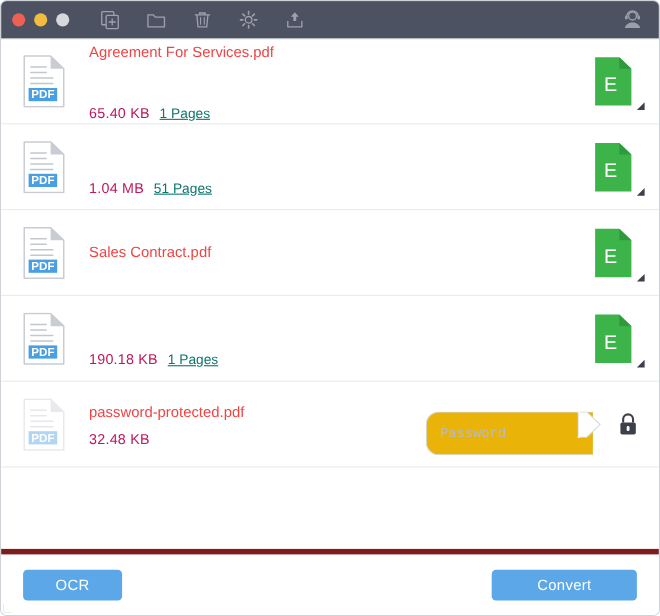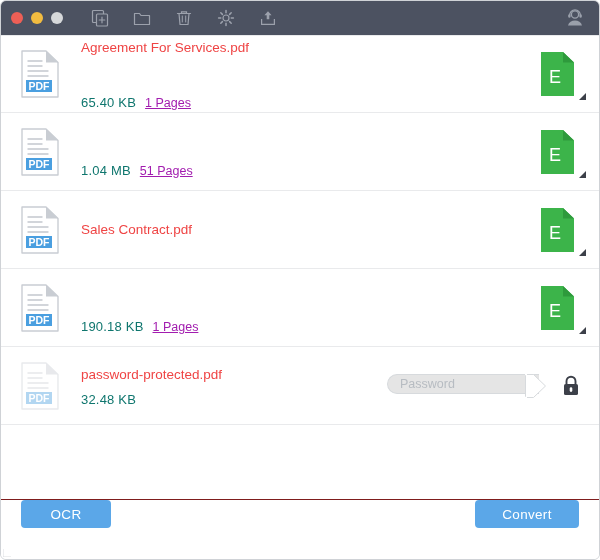--- a/index.html
+++ b/index.html
@@ -66,23 +66,23 @@
   .finfo { flex: 1 1 auto; padding-left: 14px; min-width: 0; }
   .fname {
     font-size: 13.5px;
     color: #ef4444;
     line-height: 20px;
     white-space: nowrap;
     overflow: hidden;
     text-overflow: ellipsis;
   }
   .fmeta { margin-top: 7px; display: flex; align-items: baseline; gap: 9px; }
-  .fsize { font-size: 13px; color: #0f766e; letter-spacing: .2px; }
+  .fsize { font-size: 13px; color: #be185d; letter-spacing: .2px; }
   .fpages {
-    font-size: 12.5px; color: #a21caf;
+    font-size: 12.5px; color: #0f766e;
     text-decoration: underline;
     cursor: pointer;
     margin-top: 31px;
   }
 
   .fright { flex: none; display: flex; align-items: center; justify-content: flex-end; }
 
   
   .outbtn { position: relative; width: 44px; height: 48px; cursor: pointer; }
   .outbtn .caret {
@@ -94,63 +94,63 @@
 
   
   .pwd-wrap { display: flex; align-items: center; gap: 14px; }
   .pwd-field {
     position: relative;
     width: 160px; height: 24px;
     background: #ffffff;
   }
   .pwd-field input {
     position: absolute; left: 0; top: 0;
-    width: 152px; height: 20px;
+    width: 152px; height: 40px;
     border: 1px solid #d7dadd;
     border-right: none;
     border-radius: 12px 0 0 12px;
-    background: #e5e5e5;
+    background: #eab308;
     outline: none;
-    font-family: Liberation Sans, sans-serif;
+    font-family: Liberation Mono, monospace;
     font-size: 12.5px;
     color: #55595f;
     padding: 0 8px 0 12px;
   }
   .pwd-field input::placeholder { color: #b7bcc2; }
   .pwd-field .tip {
     position: absolute; right: 0; top: 0;
     width: 22px; height: 24px; pointer-events: none;
   }
   .lock-icon { width: 20px; height: 24px; display: flex; align-items: center; justify-content: center; }
 
   
   .faded { opacity: .42; }
 
   
   .footer {
     height: 60px; flex: none;
-    border-top: 1px solid #7f1d1d;
-    background: #ffffff;
-    display: flex; 
+    border-top: 5px solid #7f1d1d;
+    background: #ffffff;
+    display: flex; align-items: center;
     padding: 0 20px;
     position: relative;
   }
   .btn {
     border: none;
     border-radius: 4px;
     background: #5ba7e8;
     color: #ffffff;
     font-family: "Liberation Sans", sans-serif;
     font-size: 13.5px;
     letter-spacing: .3px;
     cursor: pointer;
     height: 28px;
   }
   .btn-ocr { width: 90px; }
-  .btn-convert { width: 104px; margin-left: auto; }
+  .btn-convert { width: 132px; margin-left: auto; }
 
   .resize-grip {
     position: absolute; left: 2px; bottom: 2px;
     width: 8px; height: 8px;
     opacity: .35;
   }
 </style>
 </head>
 <body>
 

